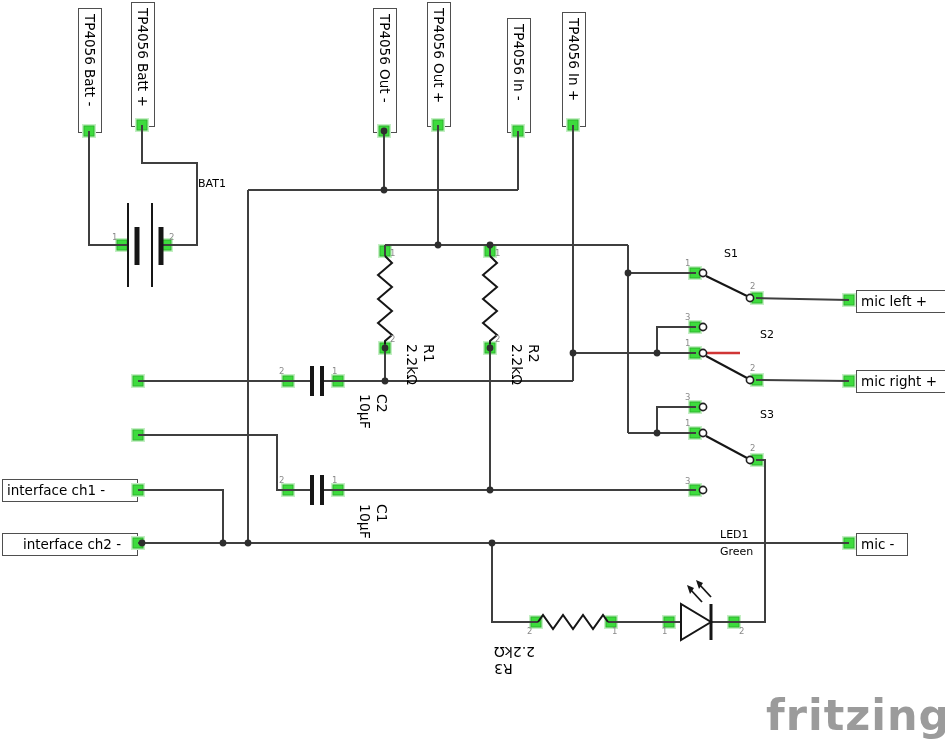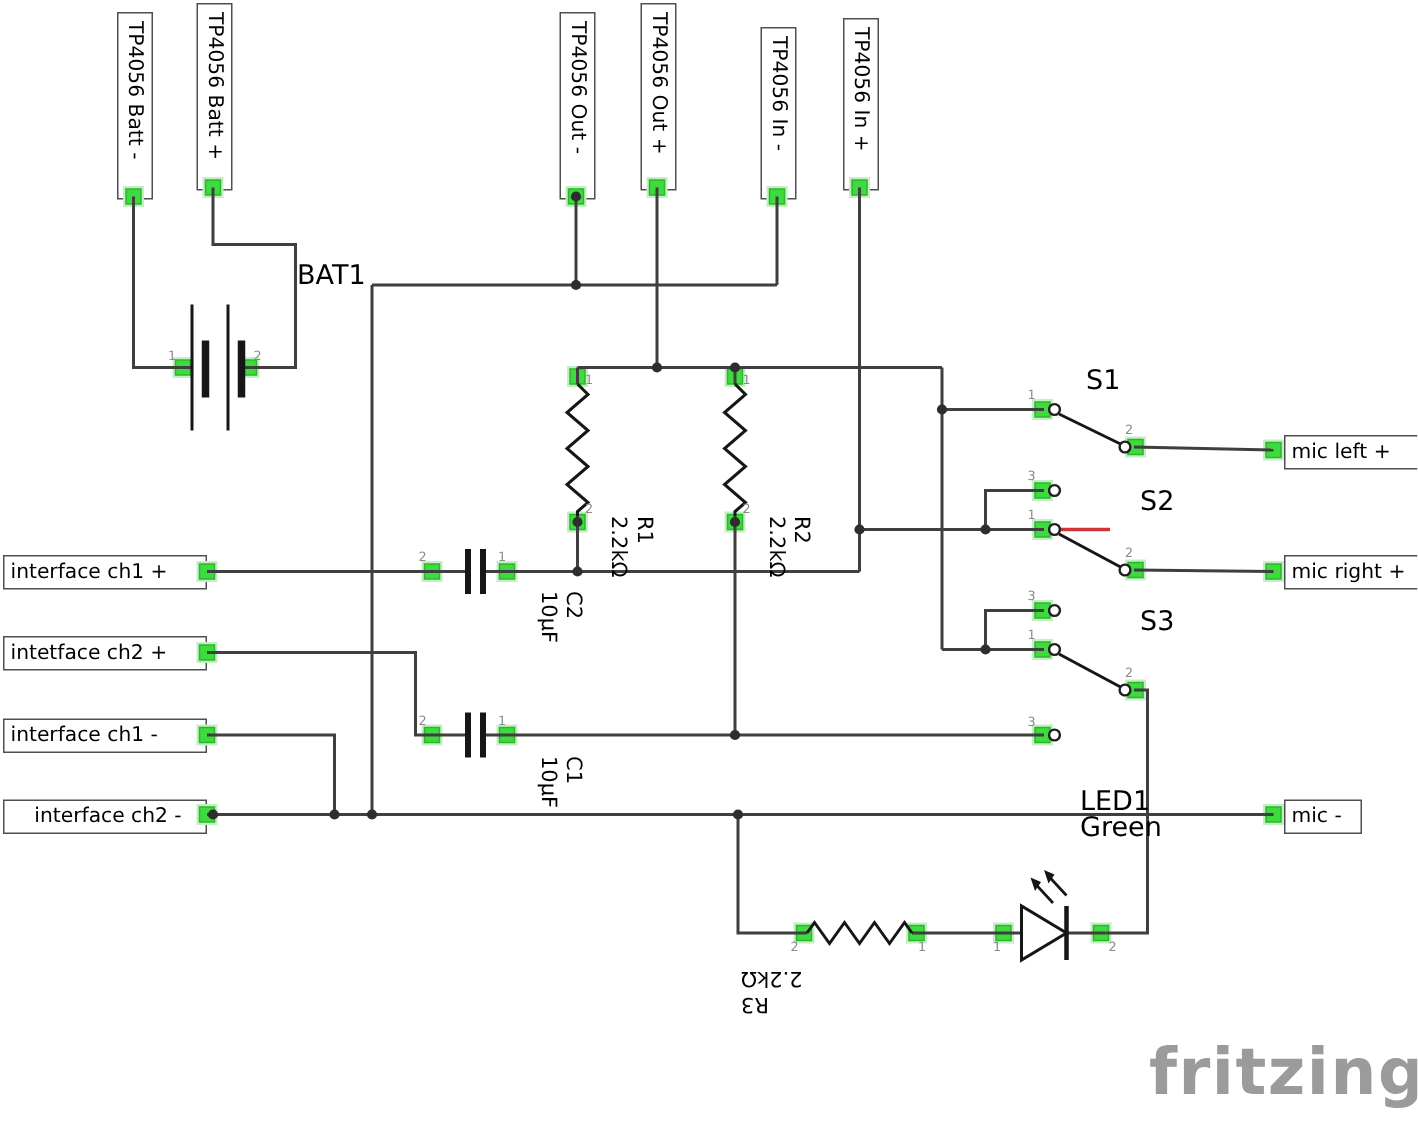--- a/index.html
+++ b/index.html
@@ -5,21 +5,21 @@
   html,body{margin:0;padding:0;background:#fff;}
   #canvas{position:relative;width:945px;height:747px;background:#ffffff;overflow:hidden;
           font-family:"DejaVu Sans","Liberation Sans",sans-serif;color:#000;}
   #wiresvg{position:absolute;left:0;top:0;z-index:2;}
   .nlh{position:absolute;z-index:1;background:#fff;border:1px solid #4f4f4f;height:21px;
        line-height:21px;font-size:13.5px;padding-left:4px;white-space:nowrap;overflow:hidden;}
   .nlv{position:absolute;z-index:1;background:#fff;border:1px solid #4f4f4f;width:22px;}
   .nlv .t{position:absolute;left:0;top:0;height:22px;line-height:22px;padding-left:5px;
        font-size:13.5px;white-space:nowrap;transform-origin:0 0;
        transform:translateX(22px) rotate(90deg);}
-  .clabel{position:absolute;z-index:3;font-size:18px;line-height:17px;white-space:nowrap;}
+  .clabel{position:absolute;z-index:3;font-size:11px;line-height:17px;white-space:nowrap;}
   .rot90{transform-origin:0 0;transform:rotate(90deg);font-size:14px;}
   .rot180{transform:rotate(180deg);font-size:14px;}
   .wm{position:absolute;z-index:3;left:766px;top:690px;font-size:43px;font-weight:bold;
       color:#9b9b9b;letter-spacing:1px;}
   .w{stroke:#3f3f3f;stroke-width:2;fill:none;}
   .cs{stroke:#161616;fill:none;}
   .pnum{font-size:8.5px;fill:#8a8a8a;font-family:"DejaVu Sans","Liberation Sans",sans-serif;}
 </style>
 </head>
 <body>
@@ -38,22 +38,20 @@
   <div class="nlv" style="left:427px;top:2px;height:123px;">
       <div class="t" style="width:121px;">TP4056 Out +</div>
     </div>
   <div class="nlv" style="left:507px;top:18px;height:113px;">
       <div class="t" style="width:111px;">TP4056 In -</div>
     </div>
   <div class="nlv" style="left:562px;top:12px;height:113px;">
       <div class="t" style="width:111px;">TP4056 In +</div>
     </div>
 
-  <div class="nlh" style="left:2px;top:370px;width:130px;"><span>interface ch1 +</span></div>
-  <div class="nlh" style="left:2px;top:424px;width:130px;"><span>intetface ch2 +</span></div>
   <div class="nlh" style="left:2px;top:479px;width:130px;"><span>interface ch1 -</span></div>
   <div class="nlh" style="left:2px;top:533px;width:130px;text-align:center;"><span>interface ch2 -</span></div>
 
   <div class="nlh" style="left:856px;top:290px;width:87px;"><span>mic left +</span></div>
   <div class="nlh" style="left:856px;top:370px;width:87px;"><span>mic right +</span></div>
   <div class="nlh" style="left:856px;top:533px;width:46px;"><span>mic -</span></div>
 
   <svg id="wiresvg" width="945" height="747" viewBox="0 0 945 747">
     <defs>
       <g id="pad">

